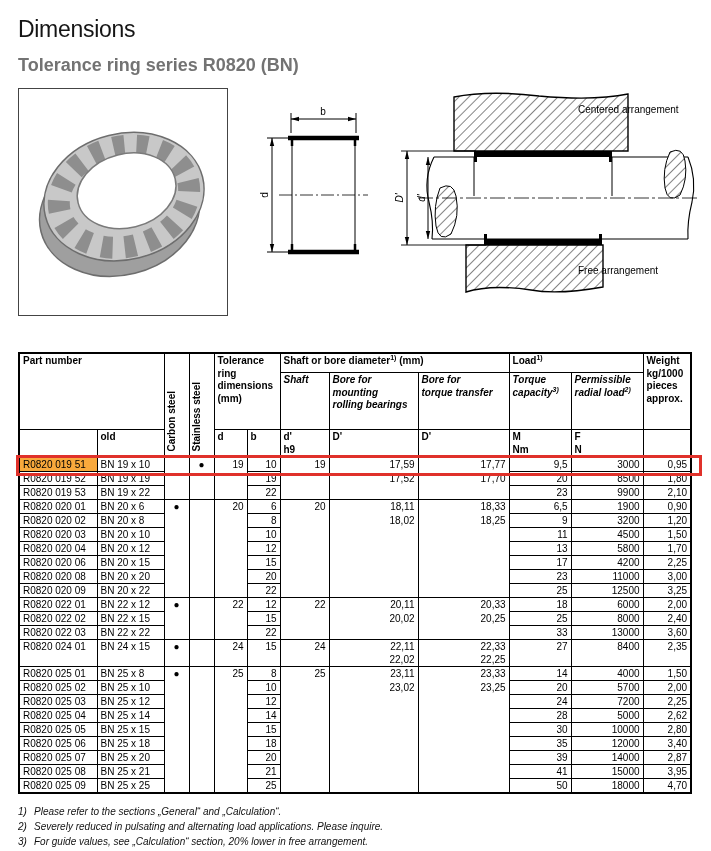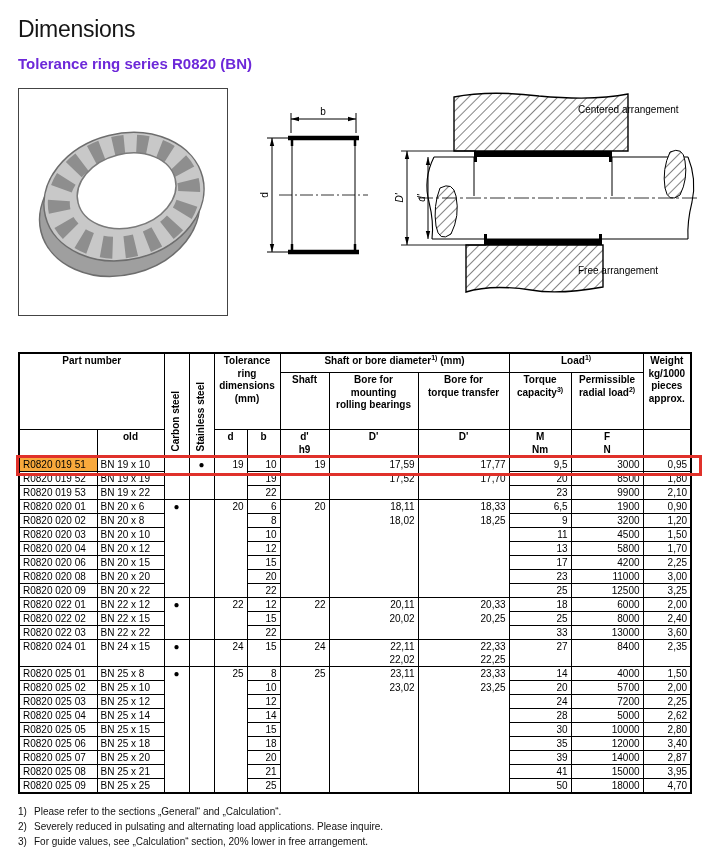--- a/index.html
+++ b/index.html
@@ -4,42 +4,42 @@
 <style>
   * { margin:0; padding:0; box-sizing:content-box; }
   html,body { background:#ffffff; }
   body {
     width:711px; height:851px; position:relative;
     font-family:"Liberation Sans", sans-serif; color:#000;
     overflow:hidden;
   }
   .abs { position:absolute; }
   #page-title { left:18px; top:16px; font-size:23px; font-weight:400; letter-spacing:-0.3px; color:#151515; }
-  #page-subtitle { left:18px; top:55px; font-size:15px; font-weight:bold; color:#6d28d9; }
+  #page-subtitle { left:18px; top:55px; font-size:18px; font-weight:bold; color:#737373; }
 
   #photo-box { left:18px; top:88px; width:208px; height:226px; border:1px solid #444; background:#fff; }
 
   
   #dim-table {
     position:absolute; left:18px; top:352px;
     border-collapse:collapse; table-layout:fixed; width:672px;
     border:2px solid #000;
   }
   #dim-table th, #dim-table td {
     font-size:10px; line-height:12.5px; vertical-align:top;
     padding:1px 3px; overflow:hidden;
   }
   #dim-table thead th, #dim-table thead td {
-    border:1px solid #000; font-weight:bold; text-align:center;
+    border:1px solid #000; font-weight:bold; text-align:left;
   }
   .pre { white-space:pre-line; }
   .vert { width:19px; vertical-align:bottom !important; padding:2px 1px !important; }
   .vtxt { display:inline-block; writing-mode:vertical-rl; transform:rotate(180deg); font-weight:bold; white-space:nowrap; }
   tr.hr-a th { height:16px; }
-  tr.hr-b th { height:54px; }
+  tr.hr-b th { height:54px;font-style:italic; }
   tr.hr-u td { height:24px; font-weight:bold; }
   .u-num { text-align:right; white-space:pre-line; }
   sup { font-size:7px; vertical-align:super; line-height:0; }
 
   #dim-table tbody td {
     border-left:1px solid #000; border-right:1px solid #000;
     border-bottom:1px solid #000;
     height:13px; line-height:13px; padding:0 3px;
   }
   #dim-table tbody td.mg { border-bottom:none; }
@@ -48,21 +48,21 @@
   .c-dot { text-align:center; font-size:12px; line-height:12px; }
   tr.hl td.c-part { background:var(--highlight_orange);margin-top:44px; }
 
   #hl-box {
     position:absolute; box-sizing:border-box;
     border:3px solid var(--box_red);
     pointer-events:none; z-index:5;
   }
 
   
-  #footnotes { left:18px; top:804px; font-size:10px; line-height:15px; color:#111; }
+  #footnotes { left:18px; top:804px; font-size:10px; line-height:15px; color:#111;font-style:italic; }
   .fn-num { display:inline-block; width:16px; }
 
   svg text { font-family:"Liberation Sans", sans-serif; }
 </style>
 </head>
 <body>
 
 <div class="abs" id="page-title">Dimensions</div>
 <div class="abs" id="page-subtitle">Tolerance ring series R0820 (BN)</div>
 

